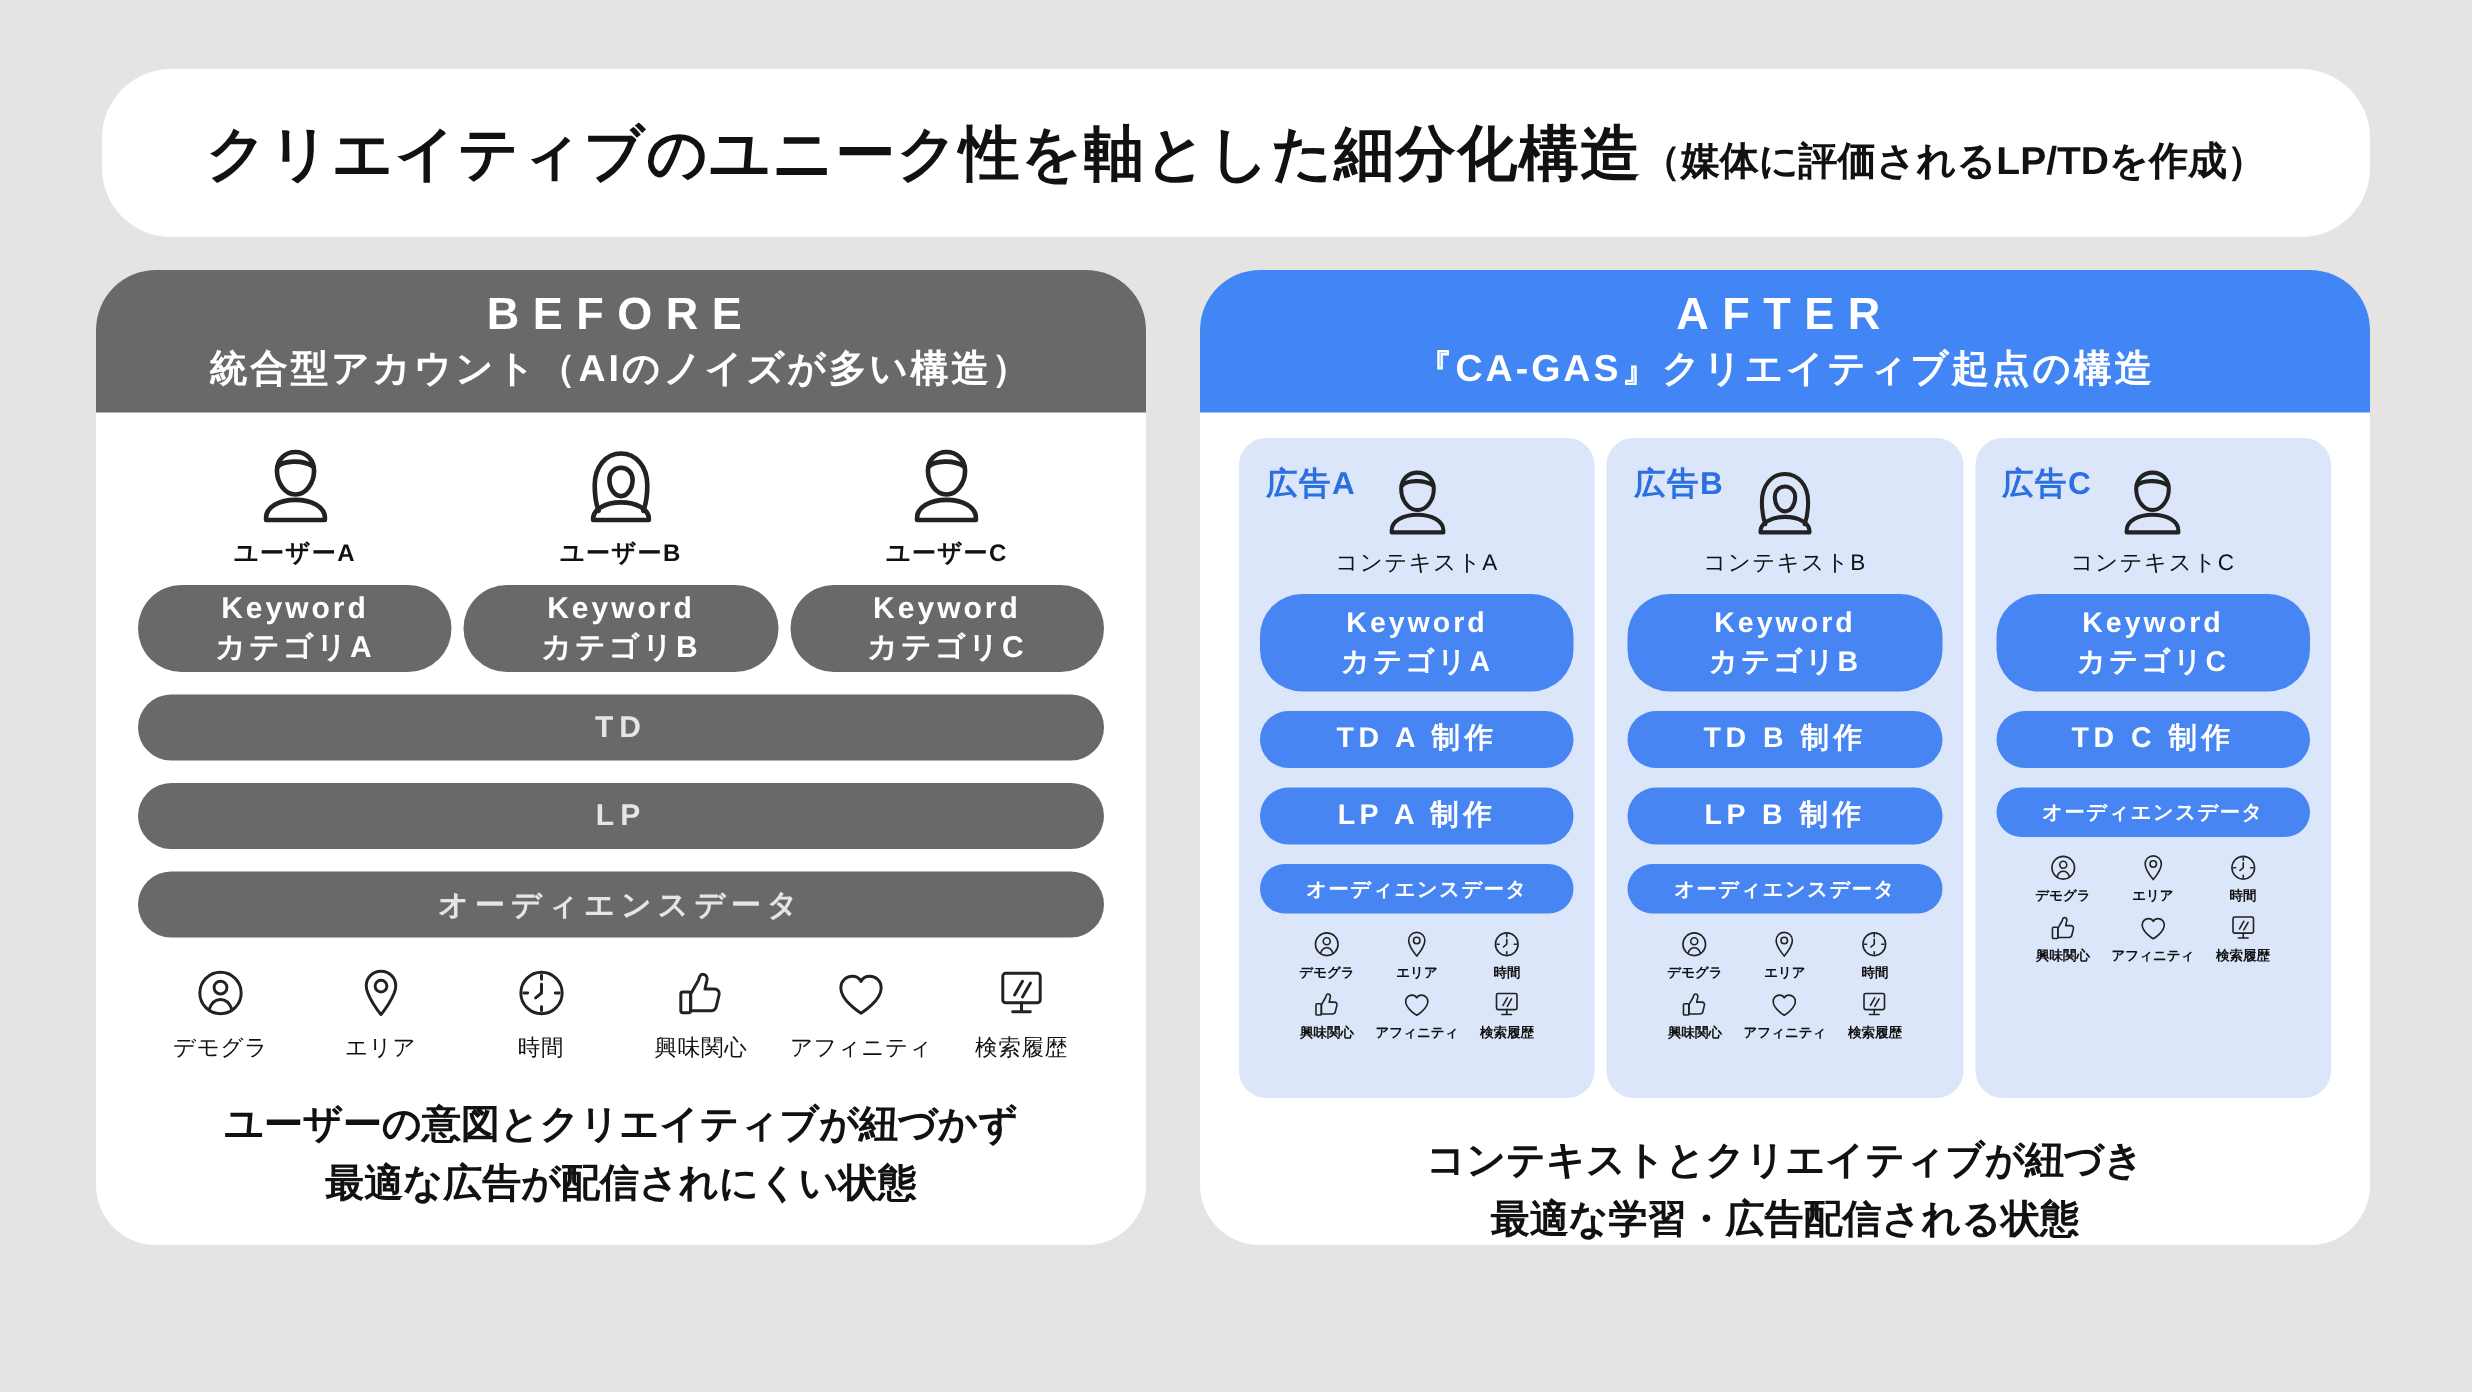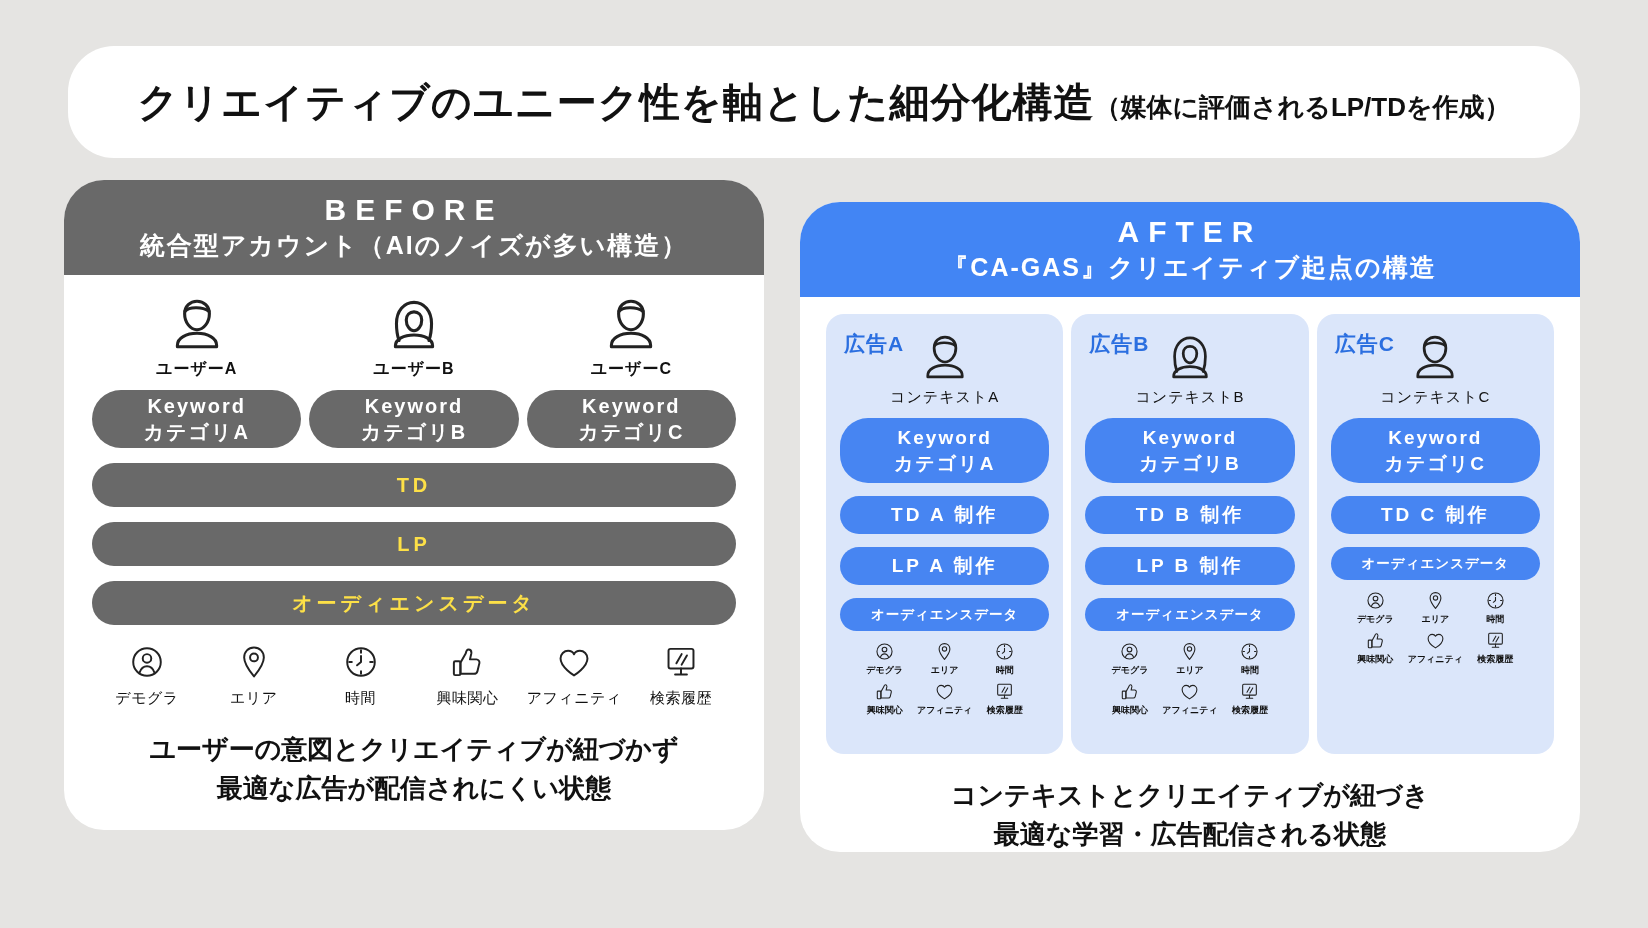--- a/index.html
+++ b/index.html
@@ -20,21 +20,21 @@
     display: flex; align-items: center; justify-content: center;
   }
   .title-main { font-size: 40px; font-weight: bold; letter-spacing: 1px; }
   .title-sub  { font-size: 26px; font-weight: bold; }
   
   .panel {
     position: absolute; top: 180px; height: 650px;
     background: #fff; border-radius: 40px; overflow: hidden;
   }
   .panel-before { left: 64px;  width: 700px; }
-  .panel-after  { left: 800px; width: 780px; margin-top: 22px; }
+  .panel-after  { left: 800px; width: 780px; }
   .panel-header {
     height: 95px; color: #fff;
     display: flex; flex-direction: column; align-items: center; justify-content: center;
     gap: 2px;
   }
   .panel-header.gray { background: #696969; }
   .panel-header.blue { background: #4285f4; }
   .hdr-label { font-size: 30px; font-weight: bold; letter-spacing: 9px; }
   .hdr-sub   { font-size: 25px; font-weight: bold; letter-spacing: 2px; }
   
@@ -45,21 +45,21 @@
   .user-label { font-size: 16px; font-weight: bold; margin-top: 2px; letter-spacing: 1px; }
   .kw-pill {
     margin-top: 10px;
     background: #696969; color: #fff;
     border-radius: 30px; height: 58px;
     display: flex; flex-direction: column; align-items: center; justify-content: center;
     font-size: 20px; font-weight: bold; letter-spacing: 2px; line-height: 1.3;
   }
   .wide-bar {
     margin-top: 15px; height: 44px;
-    background: #696969; color: #fde047;
+    background: #696969; color: #e5e5e5;
     border-radius: 24px;
     display: flex; align-items: center; justify-content: center;
     font-size: 20px; font-weight: bold; letter-spacing: 4px;
   }
   .aud-row {
     margin-top: 16px;
     display: flex; justify-content: space-between; padding: 0 6px;
   }
   .aud-item { width: 98px; display: flex; flex-direction: column; align-items: center; }
   .aud-item svg { width: 42px; height: 42px; }

